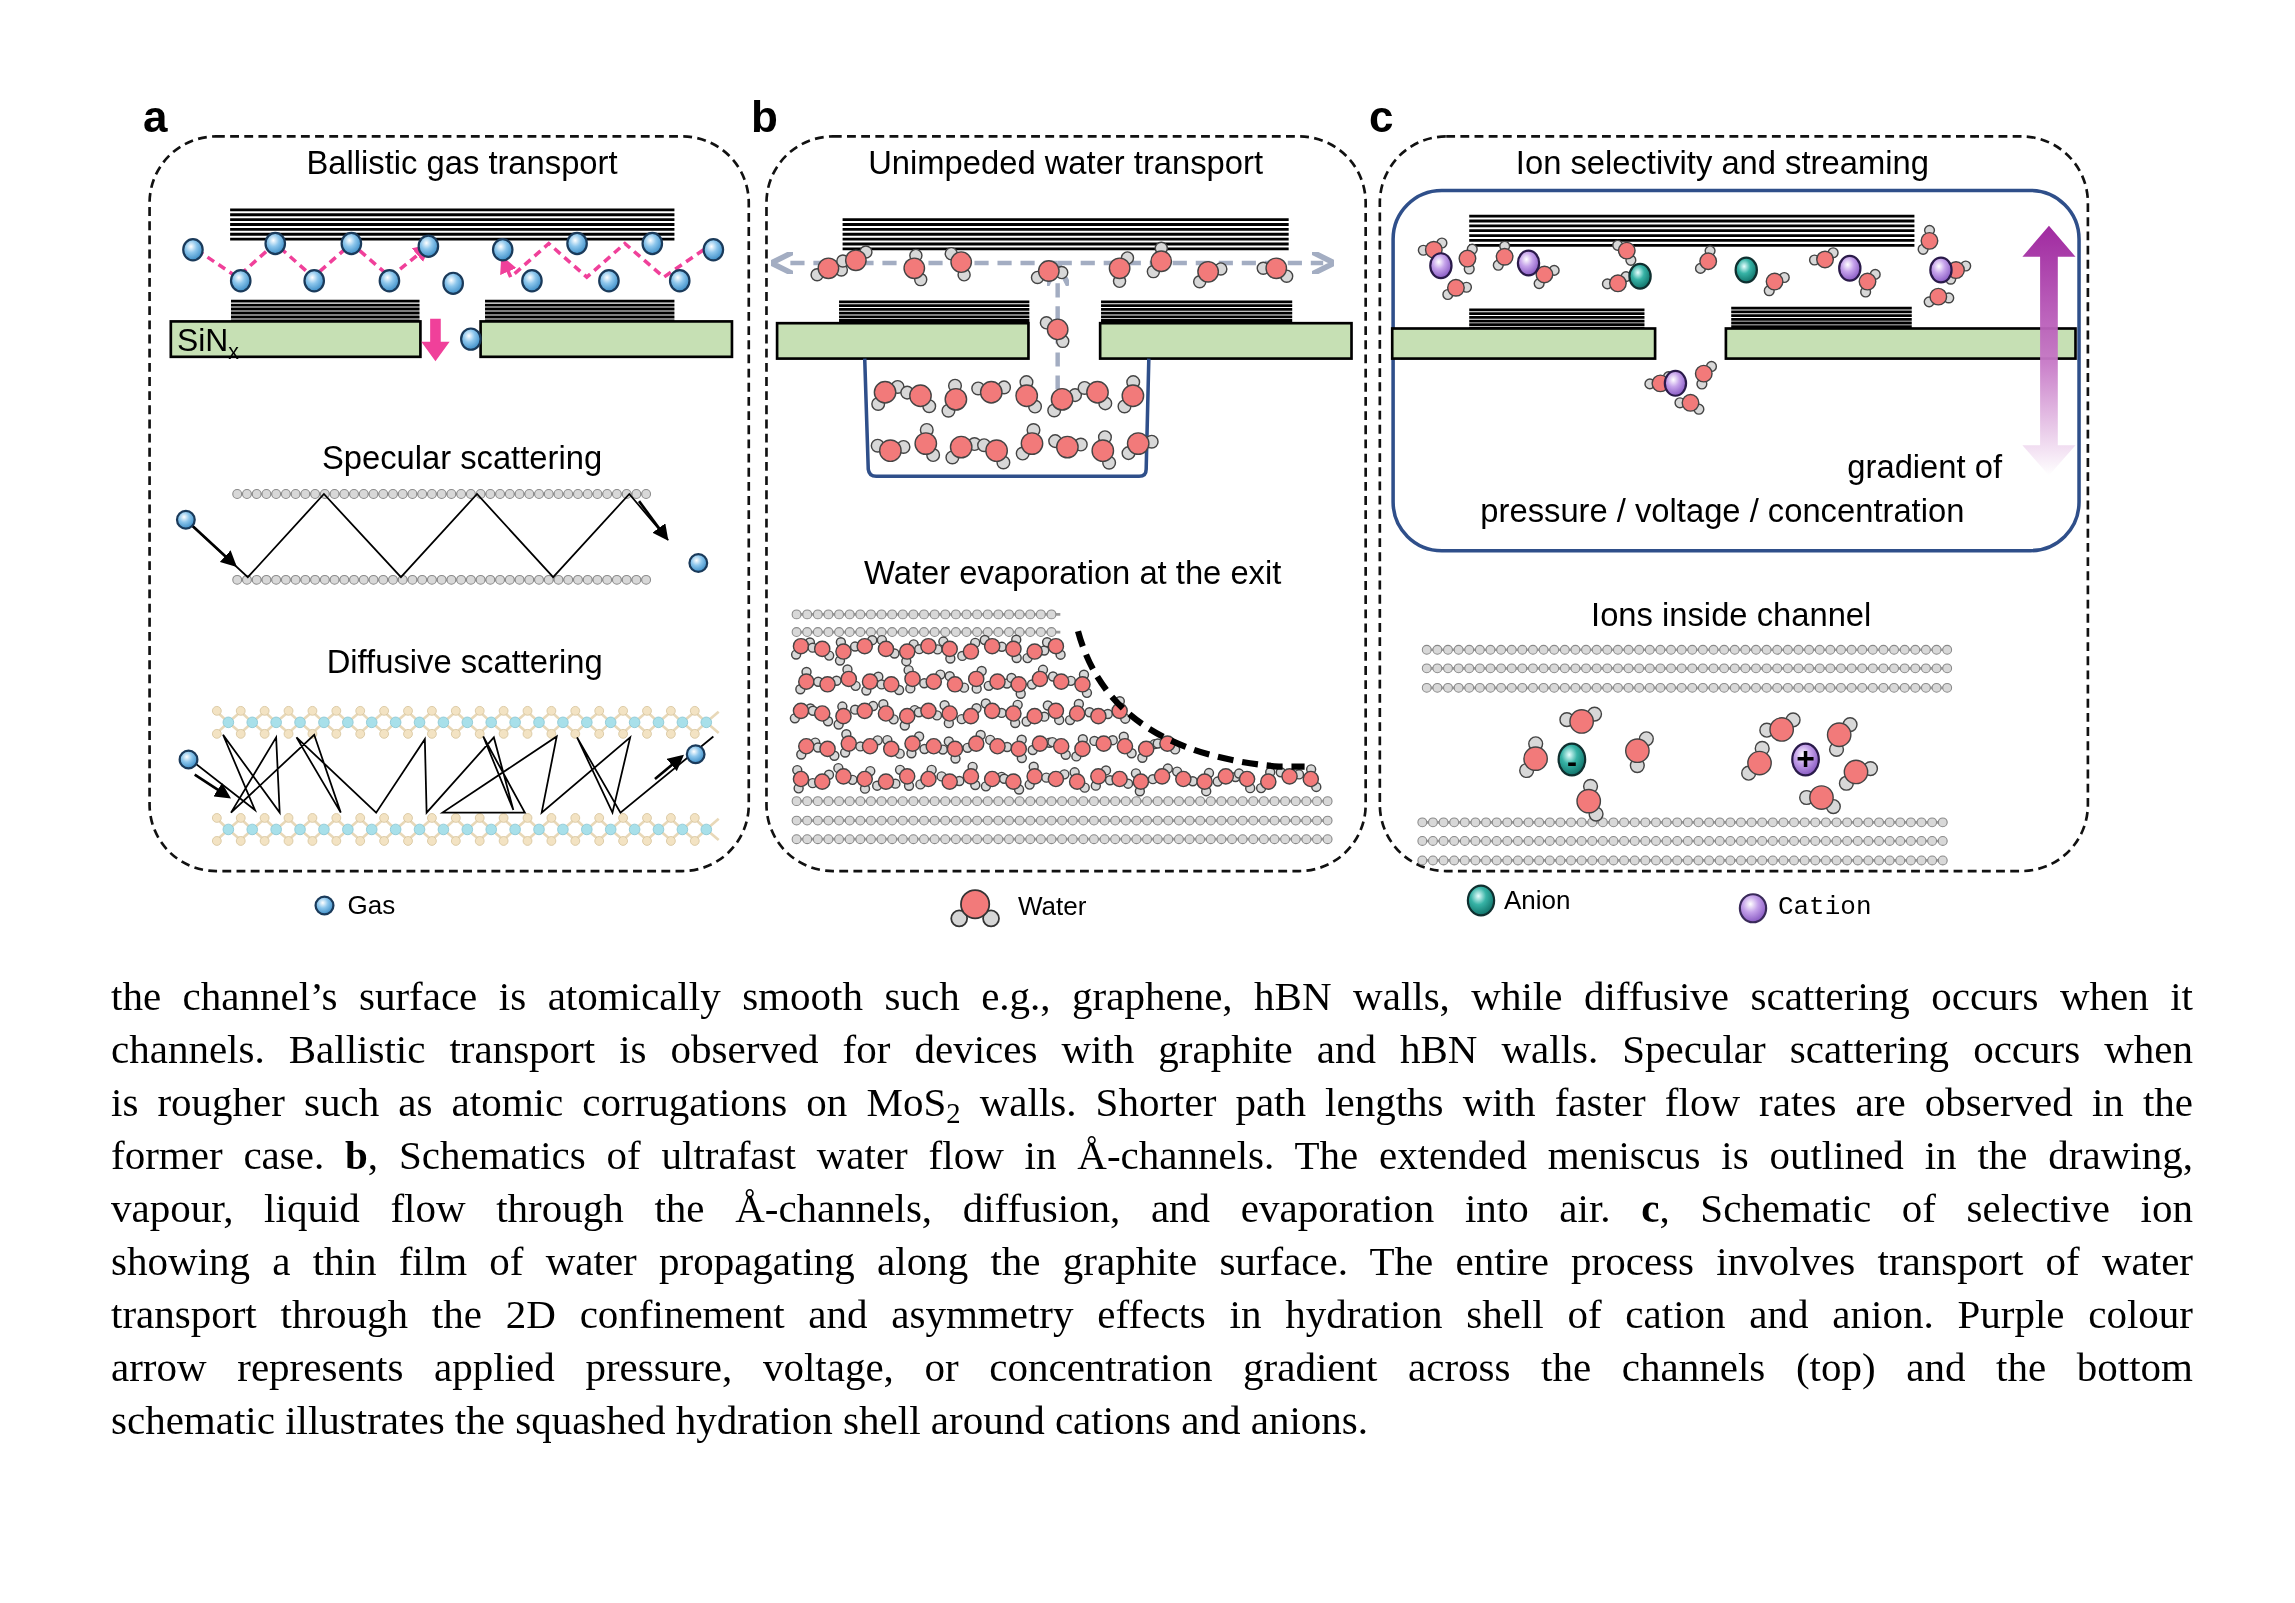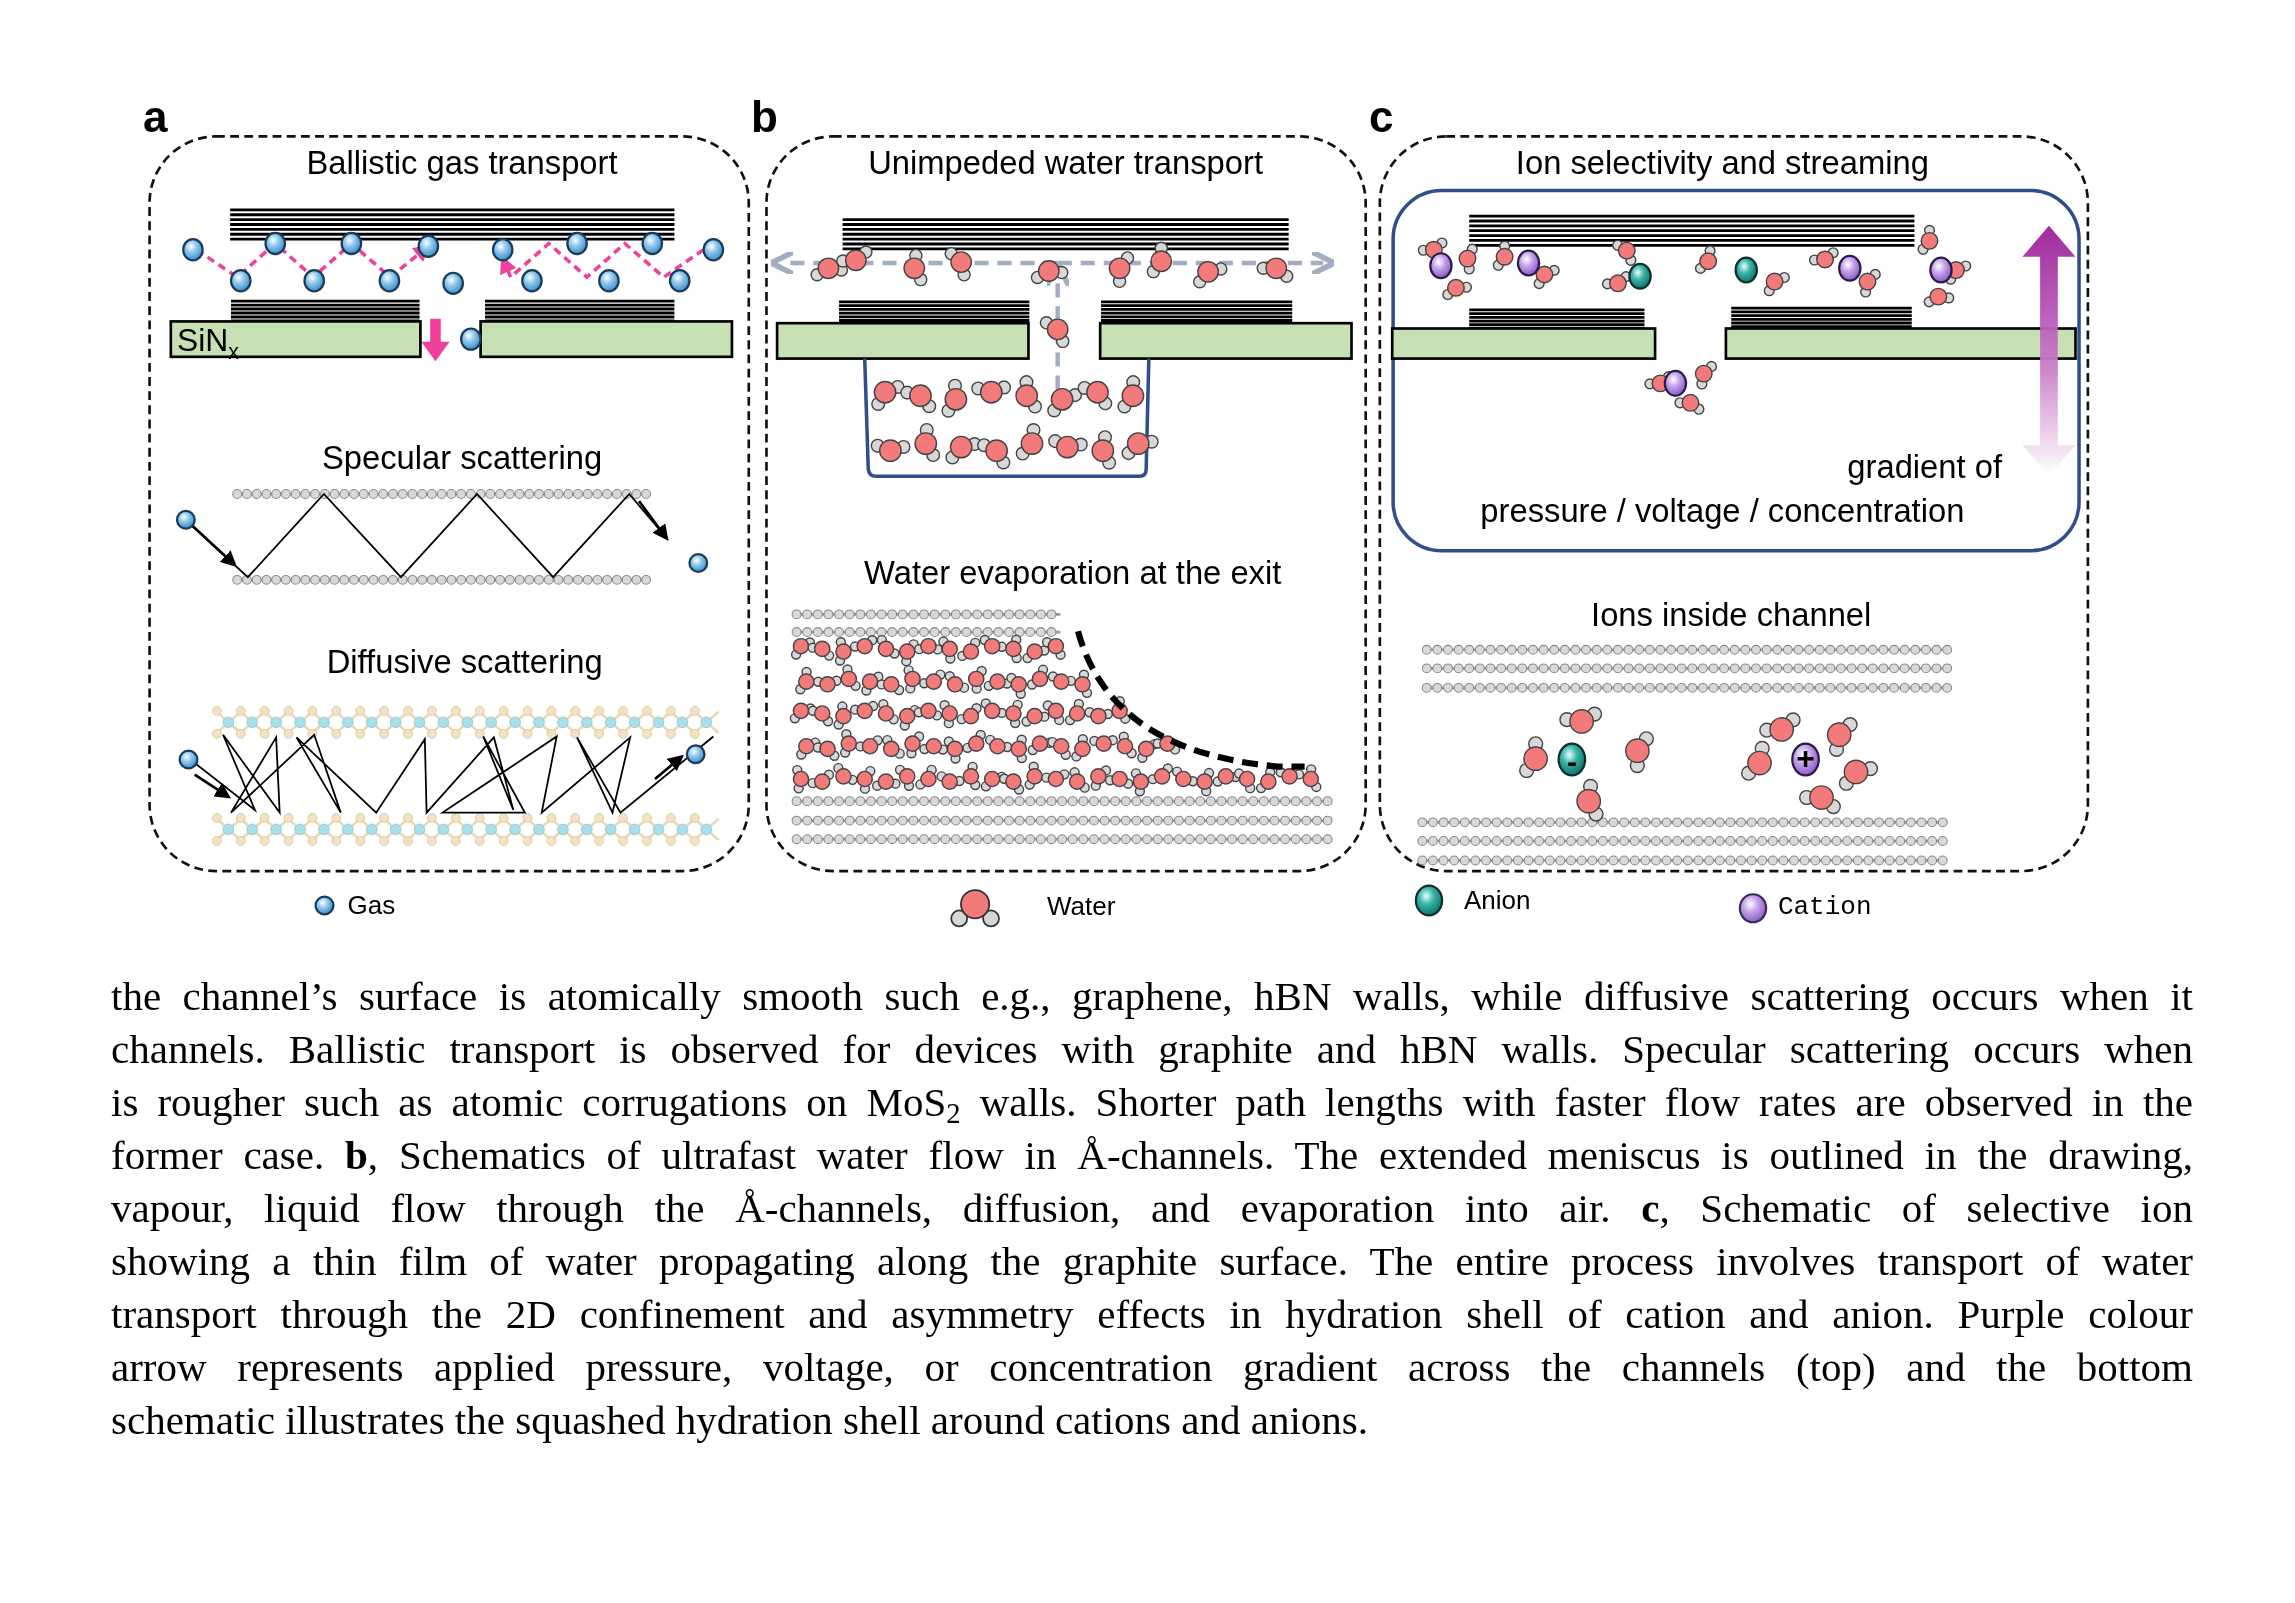--- a/index.html
+++ b/index.html
@@ -1560,23 +1560,23 @@
         <circle cx="14" cy="14" r="10" fill="url(#gasGrad)" stroke="#1a3a5a" stroke-width="2.5"></circle>
       </svg>
     <span style="margin-left:10.6px;">Gas</span>
   </div>
   <div class="legend" style="left:945px; top:883px;">
     <svg width="62" height="46" viewBox="0 0 70 52">
       <circle cx="16" cy="40" r="9" fill="#d6d6d6" stroke="#333" stroke-width="2"></circle>
       <circle cx="52" cy="40" r="9" fill="#d6d6d6" stroke="#333" stroke-width="2"></circle>
       <circle cx="34" cy="24" r="16" fill="#f27a7a" stroke="#333" stroke-width="2"></circle>
     </svg>
-    <span style="margin-left:40px;">Water</span>
+    <span style="margin-left:11px;">Water</span>
   </div>
-  <div class="legend" style="left:1413px; top:883px;gap:12px;">
+  <div class="legend" style="left:1465px; top:883px;">
     <svg width="32" height="35" viewBox="0 0 36 40">
         <ellipse cx="18" cy="20" rx="15" ry="17" fill="url(#anionGrad)" stroke="#0f2f2f" stroke-width="2.5"></ellipse>
       </svg>
     <span style="margin-left:7px;">Anion</span>
   </div>
   <div class="legend" style="left:1737px; top:889px;font-family:Liberation Mono, monospace;">
     <svg width="32" height="35" viewBox="0 0 36 40">
         <ellipse cx="18" cy="22" rx="15" ry="16" fill="url(#cationGrad)" stroke="#3a2a5a" stroke-width="2.5"></ellipse>
       </svg>
     <span style="margin-left:8.9px;">Cation</span>

